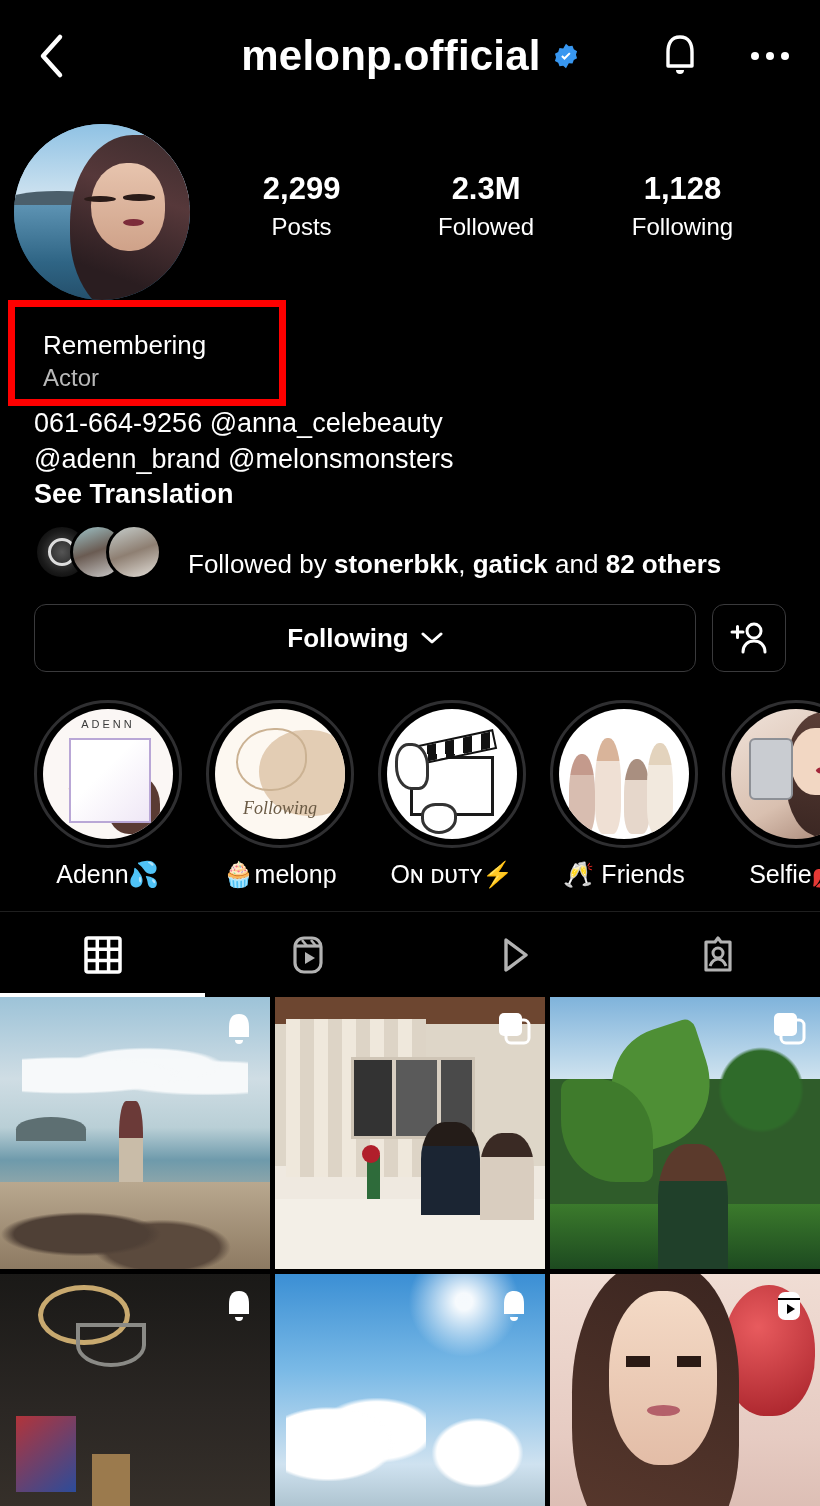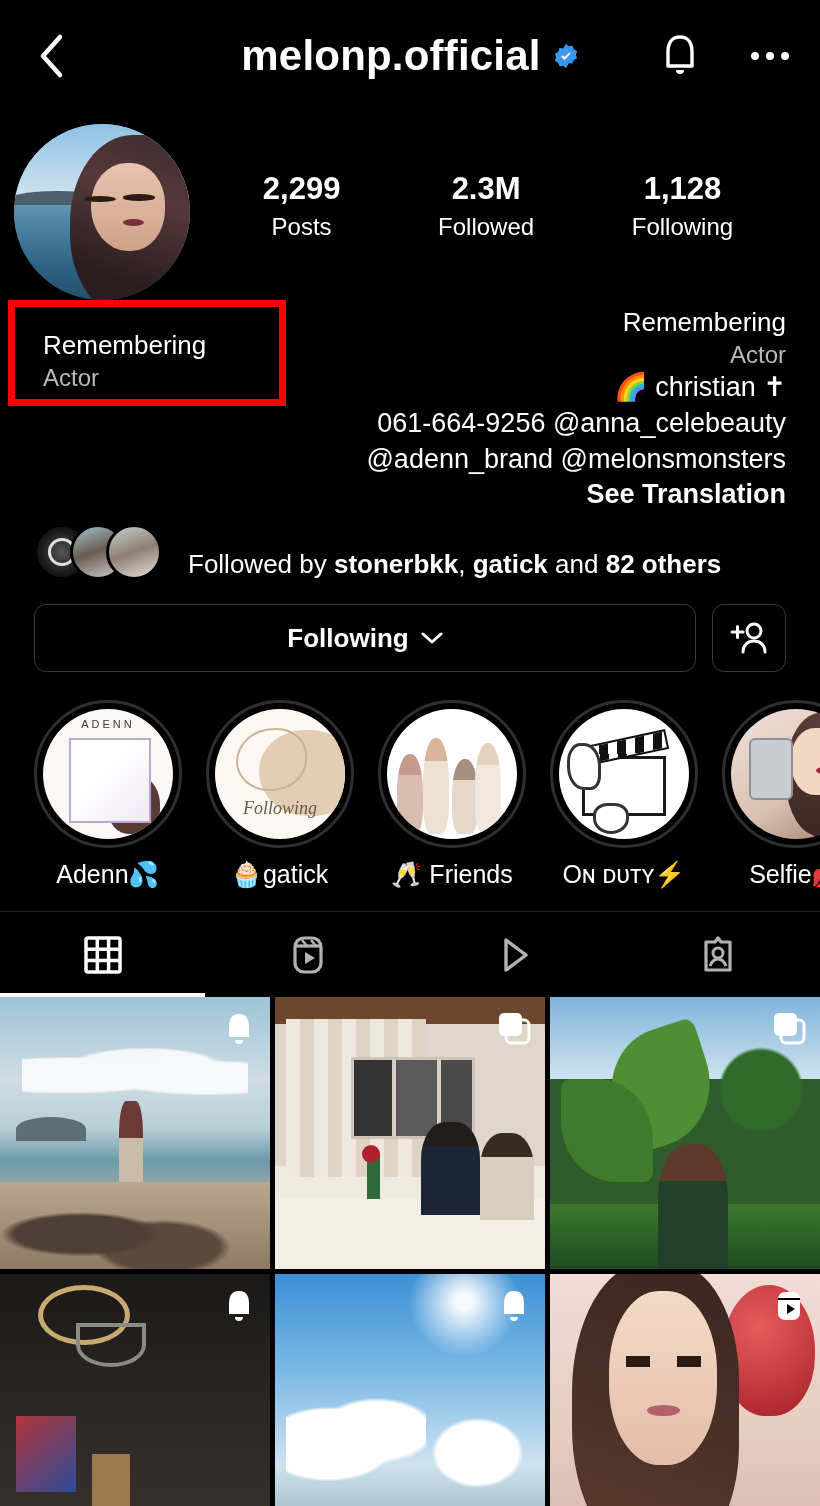--- a/index.html
+++ b/index.html
@@ -53,21 +53,21 @@
   .avatar .eye { position:absolute; width:18%; height:3.5%; background:#2a1b18; border-radius:50%; right:20%; top:40%; }
   .avatar .eye2 { right:42%; top:41%; }
   .avatar .lips { position:absolute; right:26%; top:54%; width:12%; height:4%; background:#7c2c3a; border-radius:50%; }
 
   .stats { flex: 1; display: flex; justify-content: space-around; padding: 46px 4px 0 24px; }
   .stat { text-align: center; cursor: pointer; }
   .stat-num { font-size: 31px; font-weight: bold; line-height: 1.25; }
   .stat-label { font-size: 24px; color: #fff; line-height: 1.5; }
 
   
-  .bio { padding: 6px 34px 0 34px; position: relative; text-align: right; }
+  .bio { padding: 6px 34px 0 34px; position: relative; }
   .bio-name { font-size: 26px; font-weight: normal; line-height: 1.28; }
   .bio-cat { font-size: 24px; color: #b9b9b9; line-height: 1.3; }
   .bio-line { font-size: 27px; line-height: 1.32; color:#fff; white-space: nowrap; }
   .see-translation { font-size: 27px; font-weight: bold; margin-top: 2px; cursor:pointer; }
 
   
   .redbox {
     position: absolute; left: 8px; top: 300px;
     width: 278px; height: 106px;
     border: 7px solid #ff0000; background: #000;
@@ -311,49 +311,49 @@
       </div>
       <div class="hl-label">Adenn💦</div>
     </div>
 
     <div class="hl">
       <div class="hl-ring">
         <div class="hl-img hi-mem">
           <span class="mtx">Following</span>
         </div>
       </div>
-      <div class="hl-label">🧁gatick</div>
+      <div class="hl-label">🧁melonp</div>
+    </div>
+
+    <div class="hl">
+      <div class="hl-ring">
+        <div class="hl-img hi-duty">
+          <span class="board"></span>
+          <span class="clap"></span>
+          <span class="hand"></span>
+          <span class="hand2"></span>
+        </div>
+      </div>
+      <div class="hl-label">Oɴ ᴅᴜᴛʏ⚡</div>
     </div>
 
     <div class="hl">
       <div class="hl-ring">
         <div class="hl-img hi-friends">
           <span></span>
           <span></span>
           <span></span>
           <span></span>
         </div>
       </div>
       <div class="hl-label">🥂 Friends</div>
     </div>
 
     <div class="hl">
       <div class="hl-ring">
-        <div class="hl-img hi-duty">
-          <span class="board"></span>
-          <span class="clap"></span>
-          <span class="hand"></span>
-          <span class="hand2"></span>
-        </div>
-      </div>
-      <div class="hl-label">Oɴ ᴅᴜᴛʏ⚡</div>
-    </div>
-
-    <div class="hl">
-      <div class="hl-ring">
         <div class="hl-img hi-selfie">
           <span class="sh"></span>
           <span class="sf"></span>
           <span class="lip"></span>
           <span class="phone"></span>
         </div>
       </div>
       <div class="hl-label">Selfie💋</div>
     </div>
   </div>

